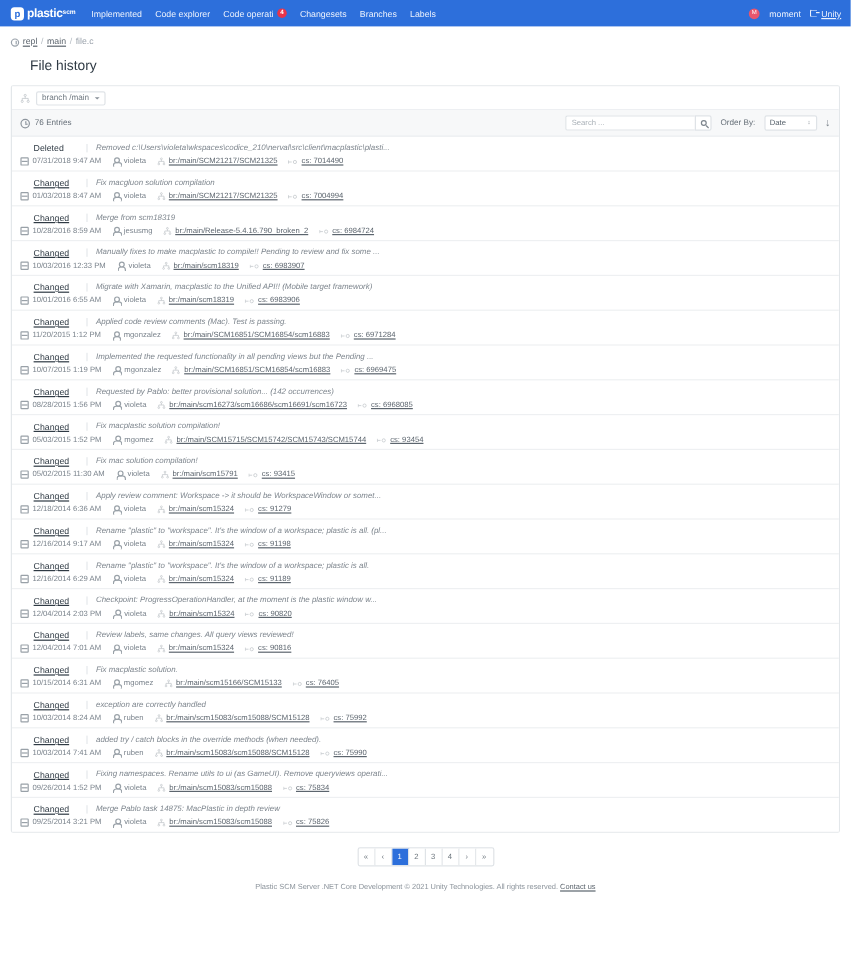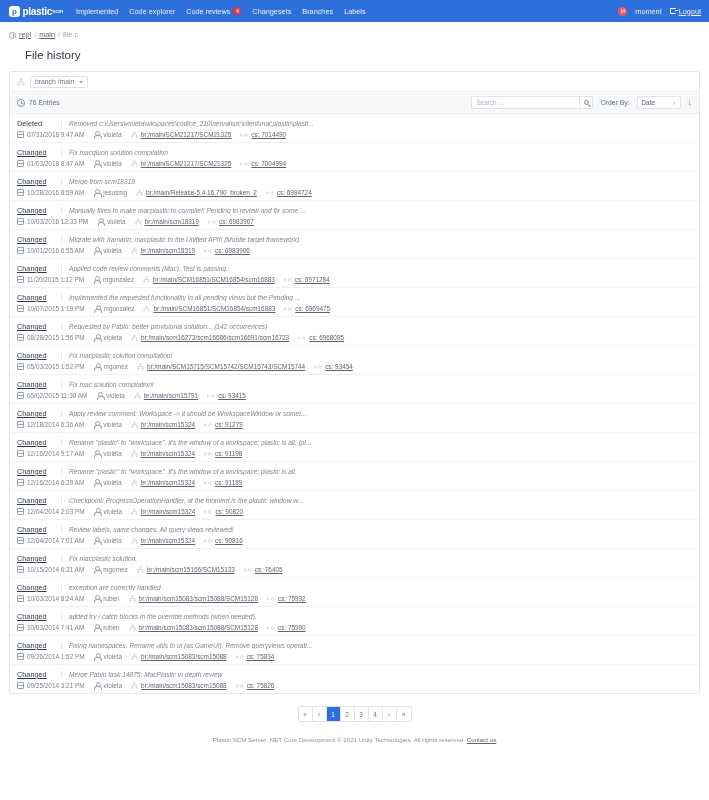--- a/index.html
+++ b/index.html
@@ -163,21 +163,21 @@
   .orderby-select .caret-up-down {
     position: absolute; right: 4px; top: 50%; transform: translateY(-50%);
     font-size: 5px; color: #8a929a; line-height: 5px;
   }
   .sort-arrow { font-size: 9px; color: #7d858d; cursor: pointer; line-height: 1; }
 
   
   .history-list { background: #fff; }
   .entry { border-bottom: 1px solid #eef0f2; padding: 5px 7px 4px 7px; }
   .entry:last-child { border-bottom: none; }
-  .entry-top { display: flex; align-items: center; gap: 0; margin-bottom: 3px; }
+  .entry-top { display: flex; align-items: center; gap: 0; margin-bottom: 3px; margin-left: 11px; }
   .entry-type {
     font-size: 7.3px; color: #2f3a44;
     text-decoration: underline;
     min-width: 42px; cursor: pointer;
   }
   .entry-type.deleted { text-decoration: none; cursor: default; }
   .entry-comment {
     font-size: 6.6px; color: #7e868e;
     font-style: italic;
     border-left: 1px solid #e5e8eb;
@@ -241,39 +241,39 @@
       <span class="brand-sup">scm</span>
   </div>
   <div class="nav-items">
     <a class="nav-item">
       <span>Implemented</span>
     </a>
     <a class="nav-item">
       <span>Code explorer</span>
     </a>
     <a class="nav-item">
-      <span>Code reviews</span>
+      <span>Code operati</span>
       <span class="badge-count">4</span>
     </a>
     <a class="nav-item">
       <span>Changesets</span>
     </a>
     <a class="nav-item">
       <span>Branches</span>
     </a>
     <a class="nav-item">
       <span>Labels</span>
     </a>
   </div>
   <div class="nav-right">
     <span class="avatar">M</span>
     <span class="username">moment</span>
     <a class="logout">
       <span class="logout-icon"></span>
-      <span>Logout</span>
+      <span>Unity</span>
     </a>
   </div>
 </div>
 
 <div class="page">
 
   <div class="breadcrumb">
     <span class="bc-icon"></span>
     <a class="bc-link">repl</a>
     <span class="bc-sep">/</span>

